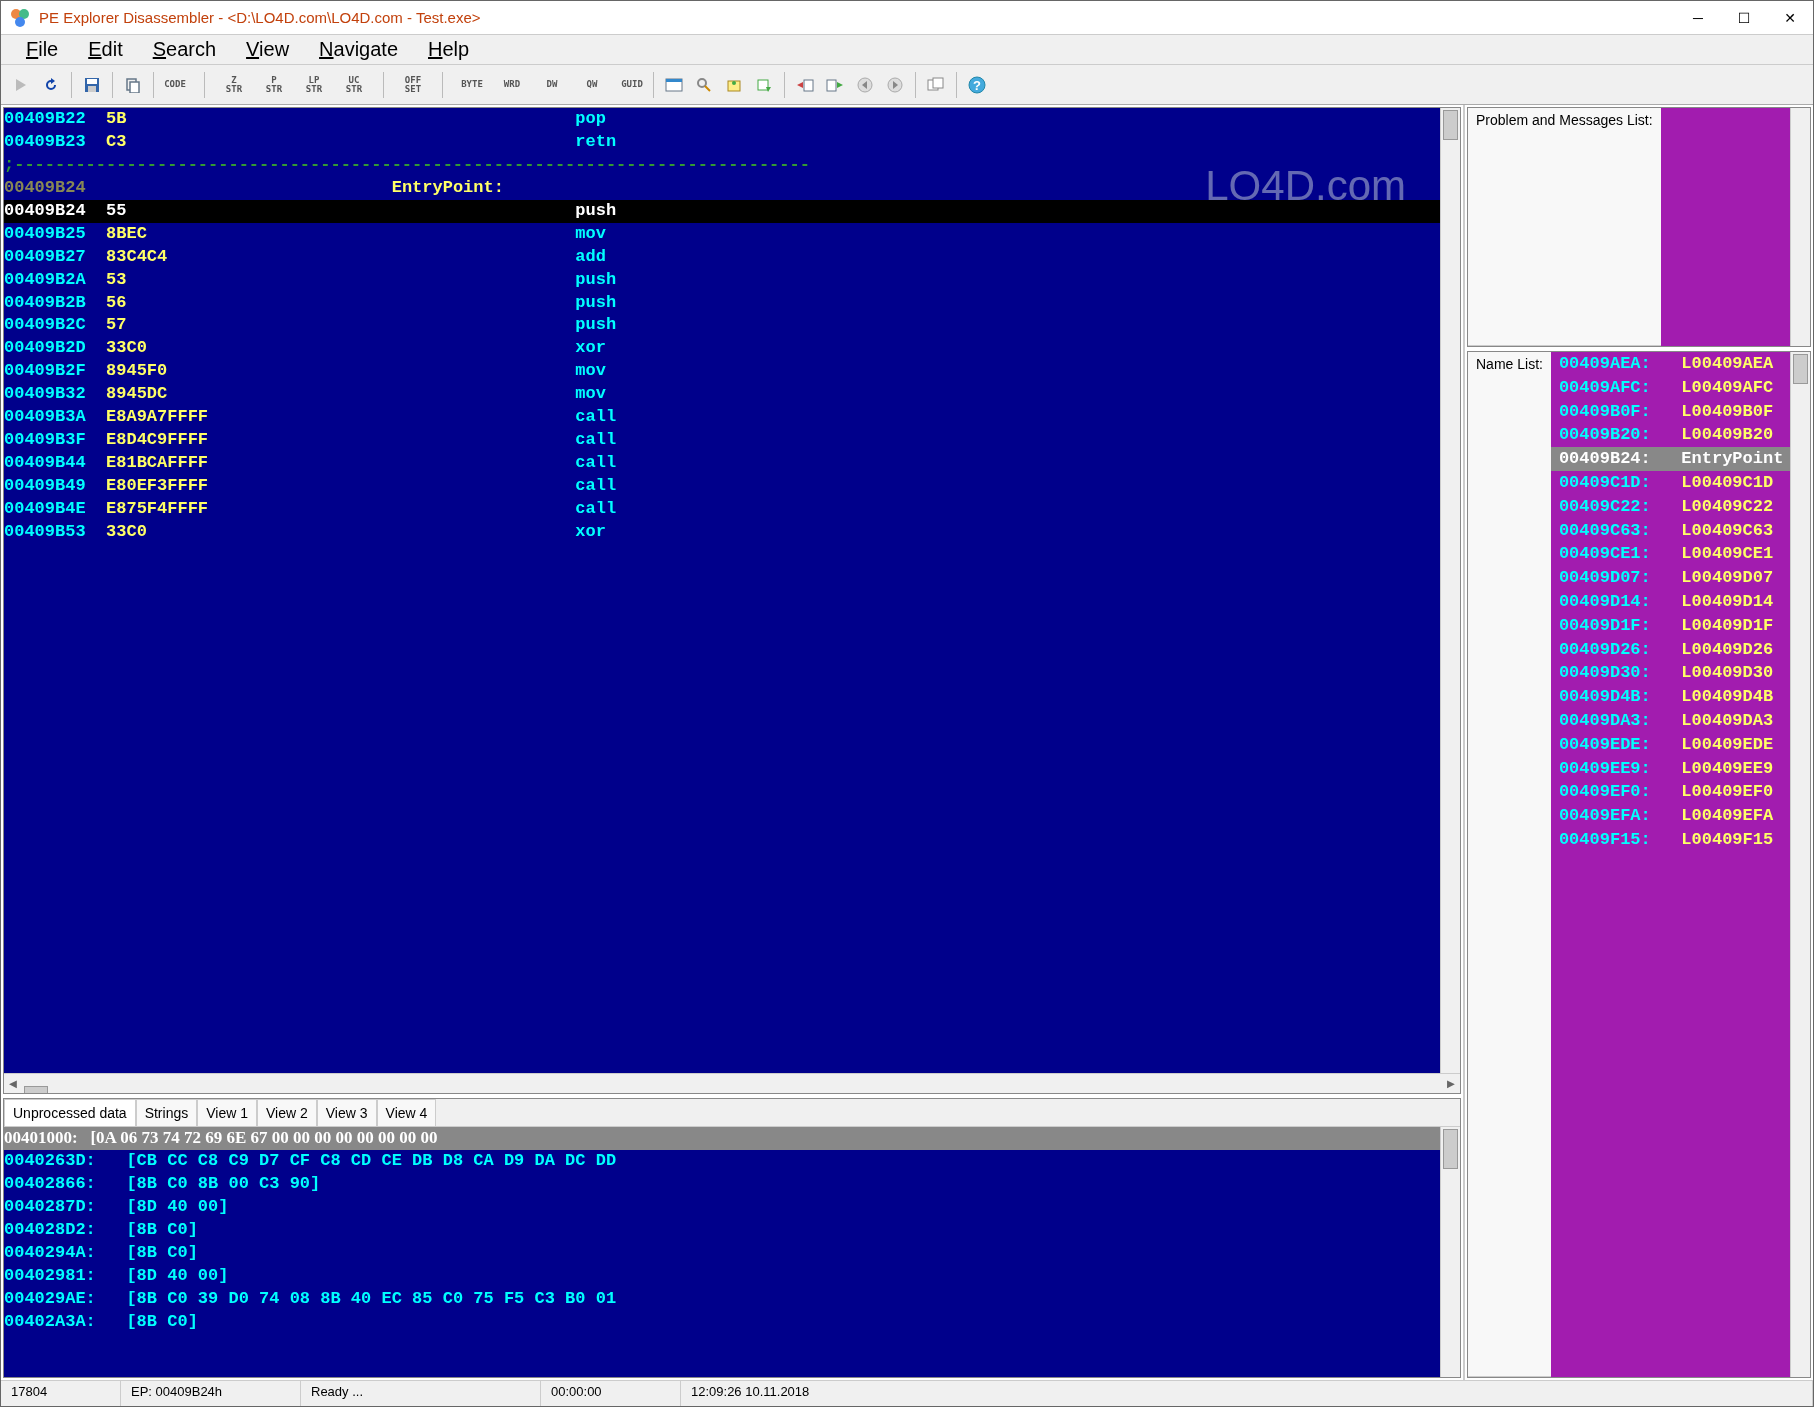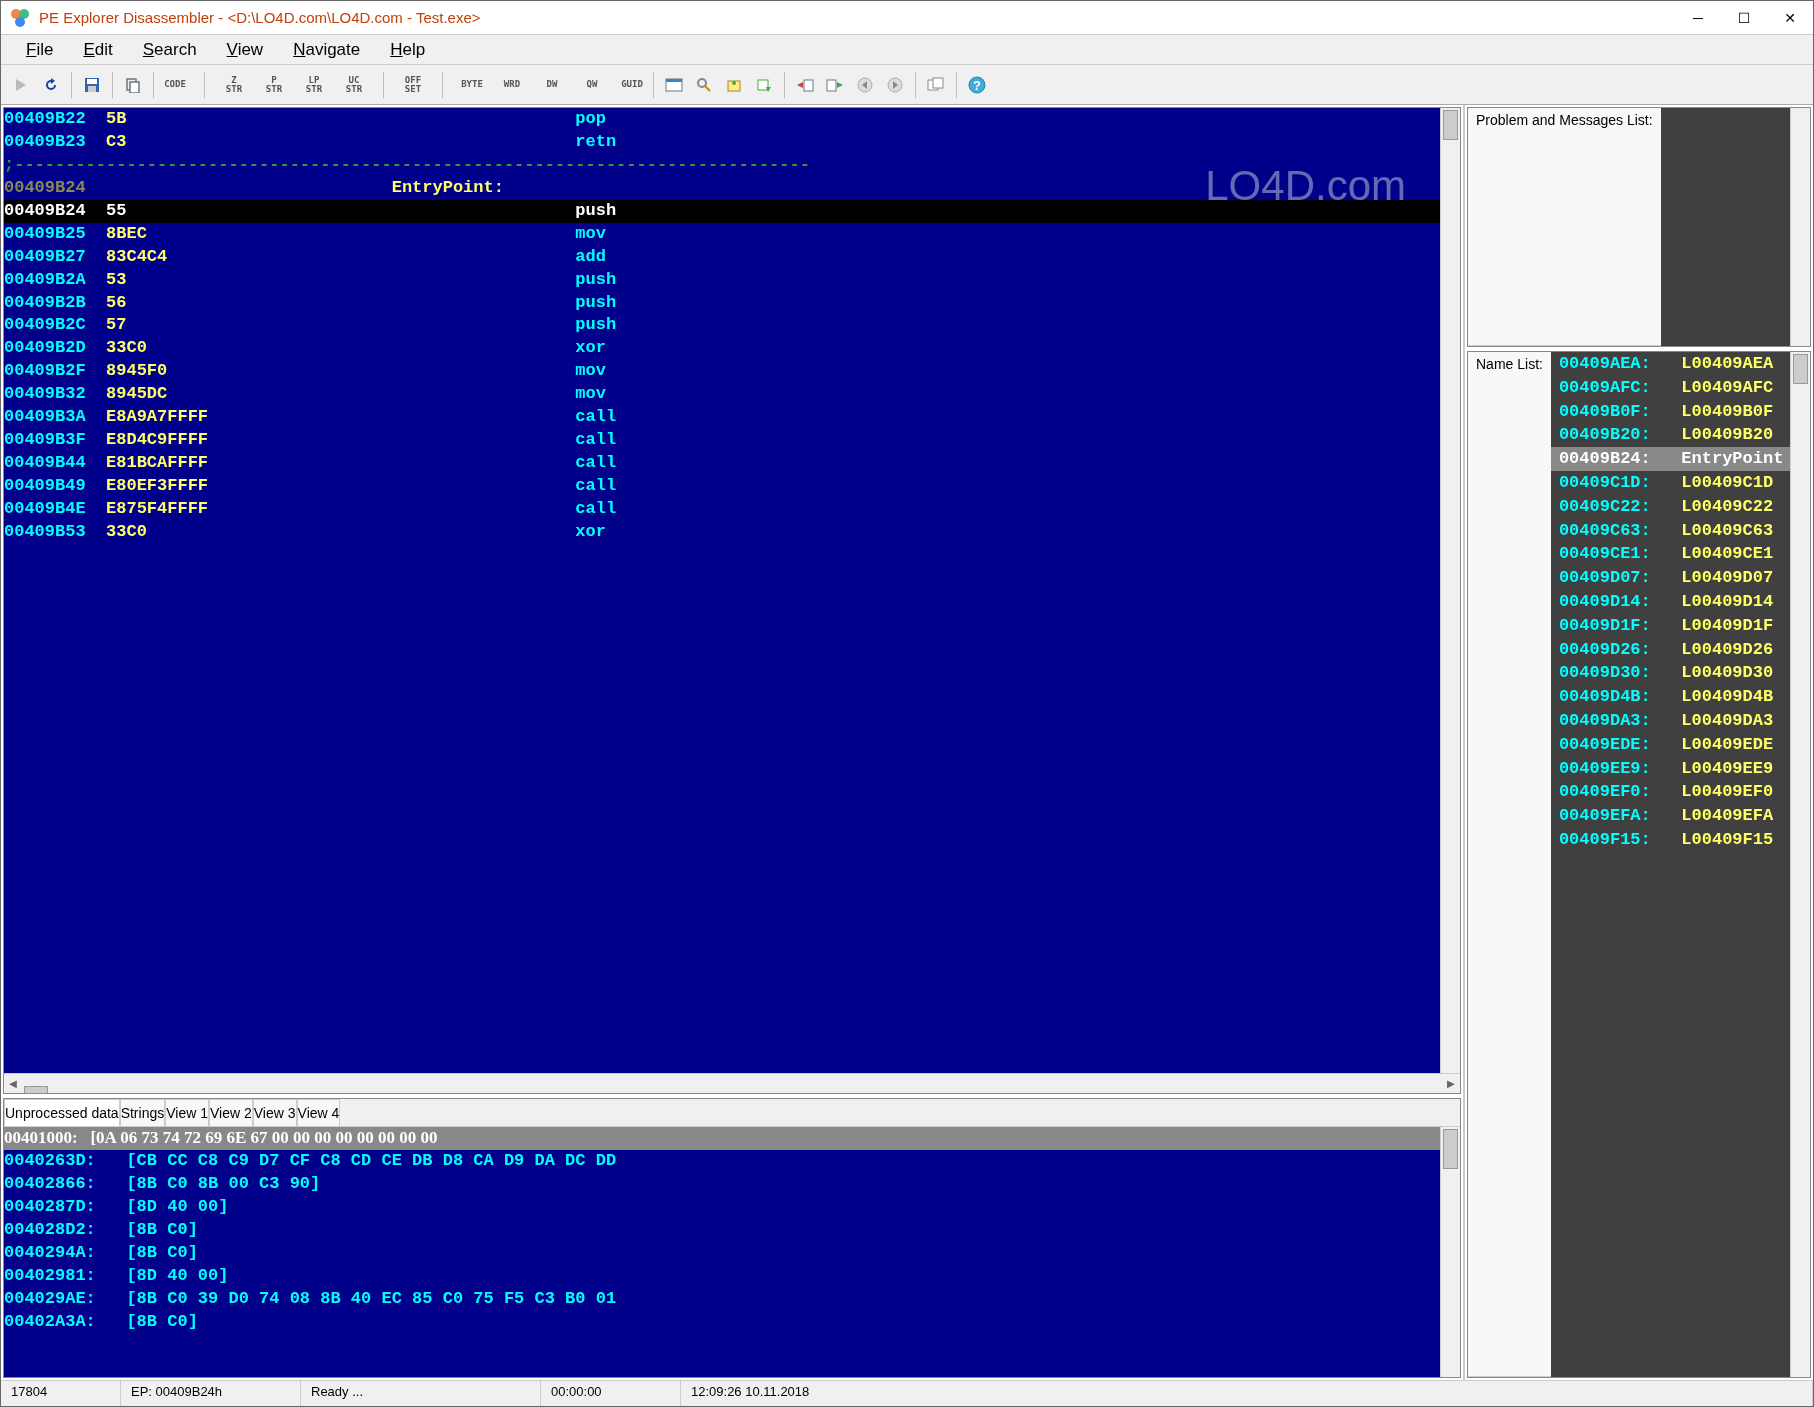--- a/index.html
+++ b/index.html
@@ -9,21 +9,21 @@
 
 
 .titlebar { display: flex; align-items: center; height: 34px; background: #fff; border-bottom: 1px solid #ccc; }
 .titlebar .icon { width: 22px; height: 22px; margin: 0 8px; }
 .titlebar .title { flex: 1; font-size: 15px; color: #c2410c; }
 .titlebar .win-btns { display: flex; }
 .titlebar .win-btn { width: 46px; height: 34px; display: flex; align-items: center; justify-content: center; font-size: 14px; cursor: pointer; }
 
 
 .menubar { display: flex; align-items: center; height: 30px; padding: 0 10px; background: #f0f0f0; border-bottom: 1px solid #ccc; }
-.menubar .menu-item { padding: 3px 15px; font-size: 17px; cursor: pointer; }
+.menubar .menu-item { padding: 3px 15px; font-size: 20px; cursor: pointer; }
 .menubar .menu-item .ul { text-decoration: underline; }
 
 
 .toolbar { display: flex; align-items: center; height: 40px; padding: 2px 6px; background: #f0f0f0; border-bottom: 1px solid #aaa; gap: 2px; }
 .toolbar .tb-btn { width: 28px; height: 28px; display: flex; align-items: center; justify-content: center; cursor: pointer; border: 1px solid transparent; }
 .toolbar .tb-sep { width: 1px; height: 26px; background: #bbb; margin: 0 4px; }
 .toolbar .tb-txt { font-family: monospace; font-size: 9px; font-weight: bold; color: #555; width: 30px; text-align: center; cursor: pointer; line-height: 1; white-space: pre; }
 
 
 .main { flex: 1; display: flex; overflow: hidden; }
@@ -45,33 +45,33 @@
 .vscroll { width: 20px; background: #f0f0f0; border-left: 1px solid #ccc; position: relative; }
 .vscroll .thumb { position: absolute; left: 2px; right: 2px; background: #ccc; border: 1px solid #999; }
 .hscroll { height: 20px; background: #f0f0f0; border-top: 1px solid #ccc; display: flex; align-items: center; }
 .hscroll .arrow { width: 18px; text-align: center; color: #666; }
 .hscroll .track { flex: 1; position: relative; }
 .hscroll .thumb { position: absolute; top: 2px; bottom: 2px; height: 14px; background: #ccc; border: 1px solid #999; }
 
 
 .tabs-wrap { border: 1px solid #888; margin: 2px; display: flex; flex-direction: column; flex: 0 0 280px; overflow: hidden; }
 .tabs { display: flex; background: #f0f0f0; border-bottom: 1px solid #ccc; }
-.tabs .tab { padding: 5px 0; font-size: 14px; border: 1px solid #ccc; border-bottom: none; background: #f8f8f8; cursor: pointer; }
+.tabs .tab { padding: 5px 8px; font-size: 14px; border: 1px solid #ccc; border-bottom: none; background: #f8f8f8; cursor: pointer; }
 .tabs .tab.active { background: #fff; }
 .hex-pane { flex: 1; display: flex; overflow: hidden; }
 .hex-pane .code-pane { flex: 1; }
 .hex-pane .line .addr { color: #0ff; }
 .hex-pane .line .bytes { color: #0ff; }
 .hex-pane .line.first { background: #888; color: #fff; font-family: Liberation Serif, serif; }
 .hex-pane .line.first .addr, .hex-pane .line.first .bytes { color: #fff; }
 
 
 .panel { border: 1px solid #888; margin: 2px; display: flex; }
 .panel-title { padding: 4px 8px; font-size: 14px; background: #f8f8f8; border-bottom: 1px solid #ccc; }
-.panel-body { flex: 1; background: #404040; display: flex; overflow: hidden; }
+.panel-body { flex: 1; background: #a21caf; display: flex; overflow: hidden; }
 .panel-body .content { flex: 1; overflow: hidden; }
 .msg-panel { flex: 0 0 240px; }
 .name-panel { flex: 1; }
 .name-list .line { white-space: pre; padding: 0 8px; font-family: "Courier New", monospace; font-size: 17px; font-weight: bold; line-height: 1.4; }
 .name-list .line .a { color: #0ff; }
 .name-list .line .n { color: #ffff66; }
 .name-list .line.sel { background: #888; }
 .name-list .line.sel .a, .name-list .line.sel .n { color: #fff; }
 
 

